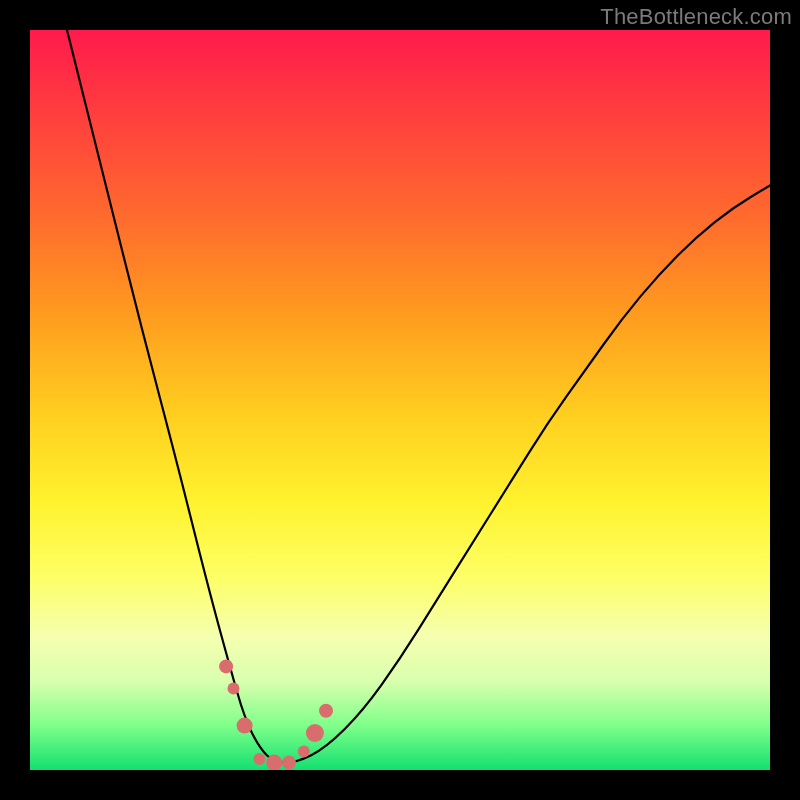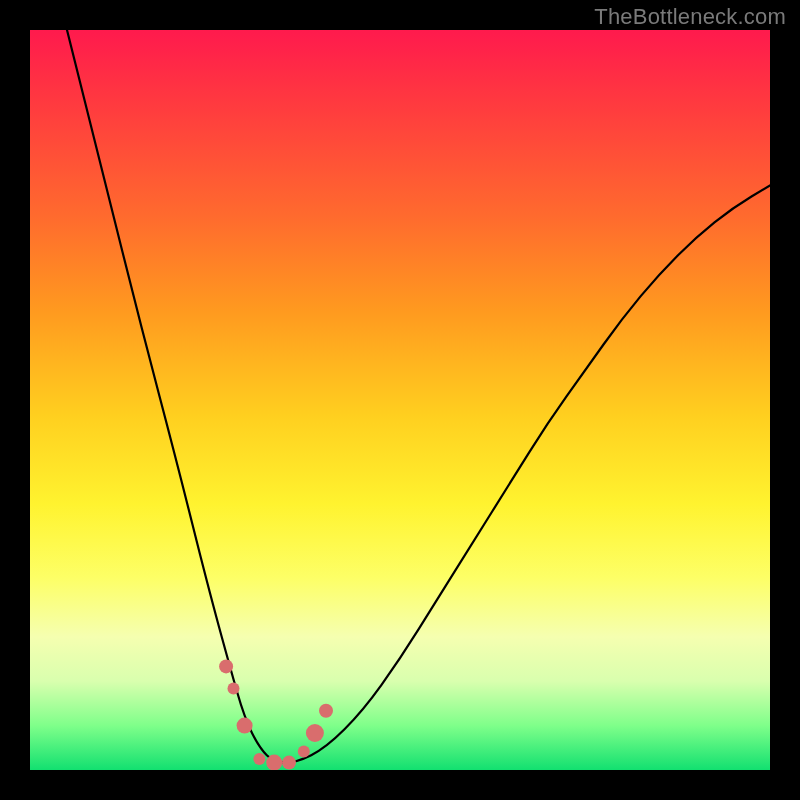--- a/index.html
+++ b/index.html
@@ -43,21 +43,21 @@
   svg.curve {
     position: absolute;
     top: 0;
     left: 0;
     width: 740px;
     height: 740px;
   }
   .watermark {
     position: absolute;
     top: 4px;
-    right: 14px;
+    right: 8px;
     color: #7a7a7a;
     font-size: 22px;
     font-weight: 500;
     letter-spacing: 0.2px;
     user-select: none;
   }
 </style>
 </head>
 <body>
 

